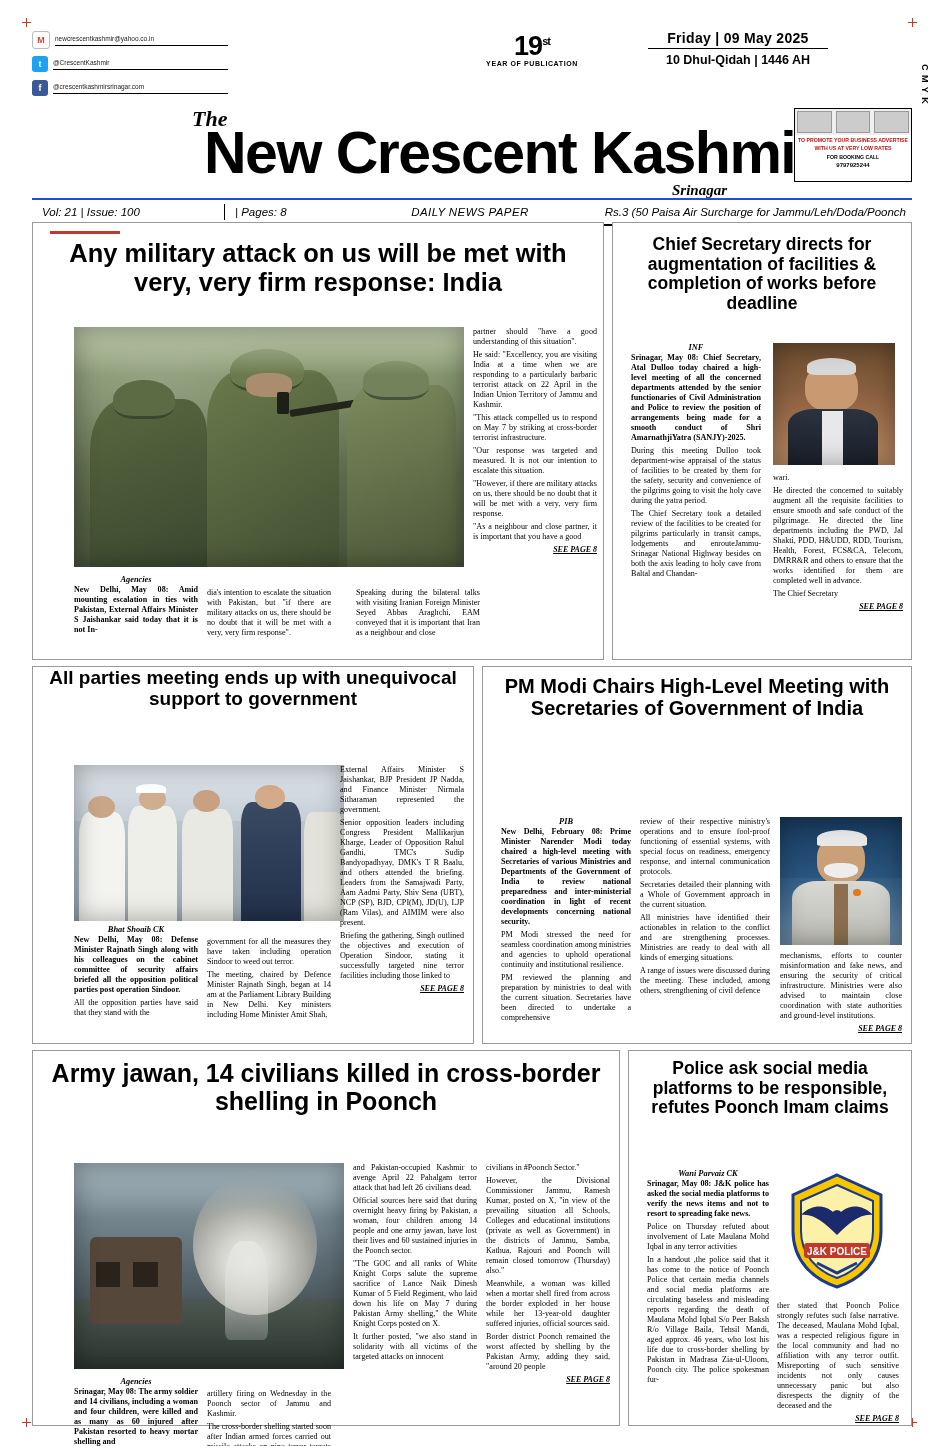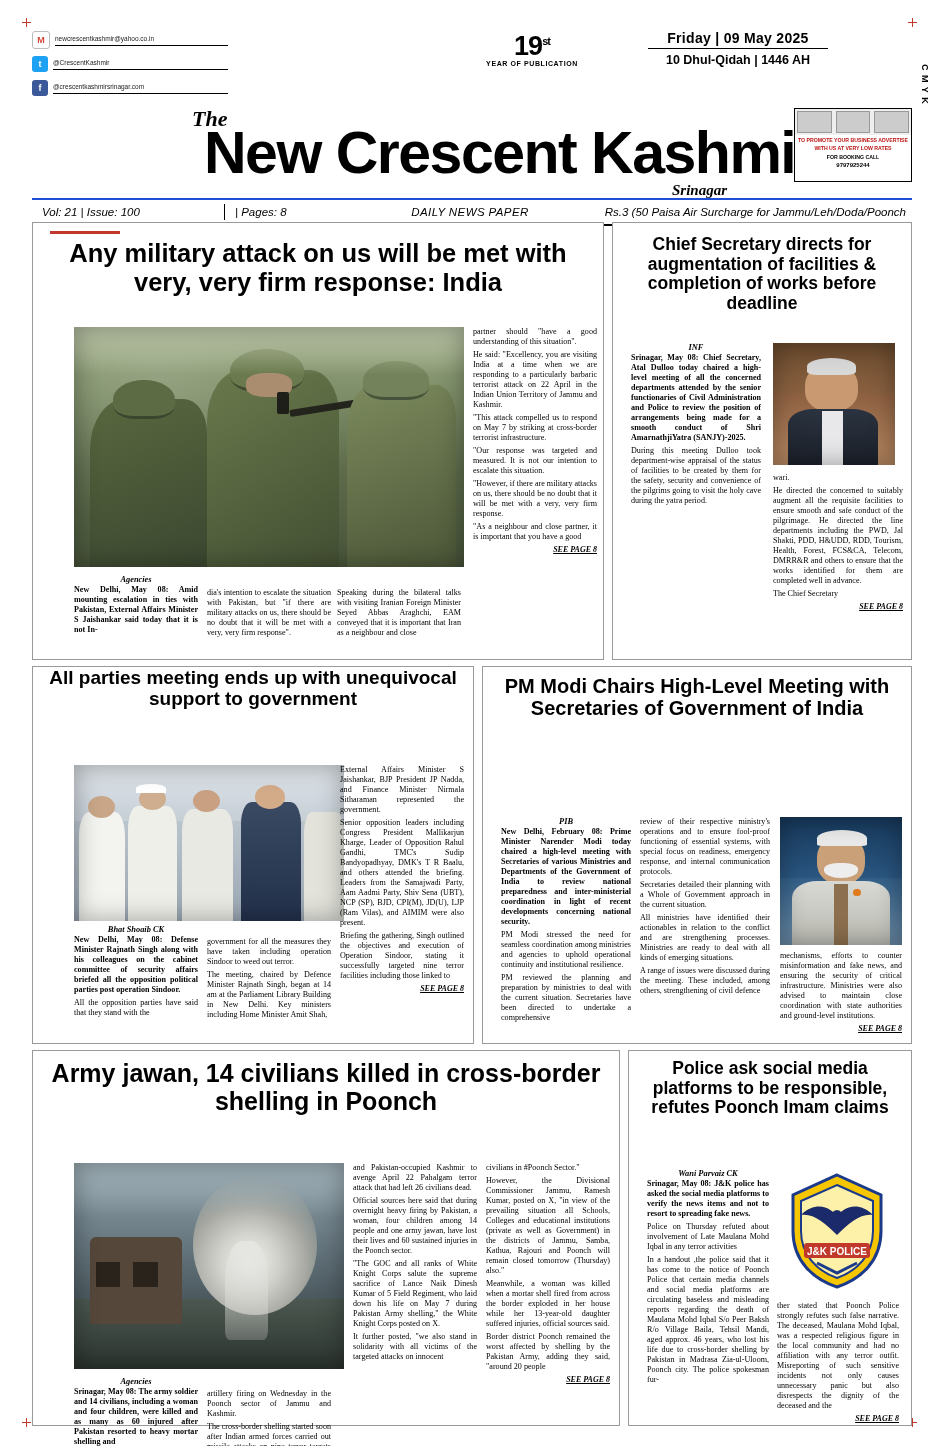--- a/index.html
+++ b/index.html
@@ -190,21 +190,21 @@
       <div class="byline">Agencies</div>
       <div class="bodytxt">
           <p><span class="leadcity">New Delhi, May 08: Amid mounting escalation in ties with Pakistan, External Affairs Minister S Jaishankar said today that it is not In-</span></p>
         </div>
     </div>
     <div style="position:absolute;left:174px;top:365px;width:124px;">
       <div class="bodytxt">
           <p>dia's intention to escalate the situation with Pakistan, but "if there are military attacks on us, there should be no doubt that it will be met with a very, very firm response".</p>
         </div>
     </div>
-    <div style="position:absolute;left:304px;top:365px;width:124px;">
+    <div style="position:absolute;left:323px;top:365px;width:124px;">
       <div class="bodytxt">
           <p>Speaking during the bilateral talks with visiting Iranian Foreign Minister Seyed Abbas Araghchi, EAM conveyed that it is important that Iran as a neighbour and close</p>
         </div>
     </div>
     <div style="position:absolute;left:440px;top:104px;width:124px;">
       <div class="bodytxt">
         <p>partner should "have a good understanding of this situation".</p>
         <p>He said: "Excellency, you are visiting India at a time when we are responding to a particularly barbaric terrorist attack on 22 April in the Indian Union Territory of Jammu and Kashmir.</p>
         <p>"This attack compelled us to respond on May 7 by striking at cross-border terrorist infrastructure.</p>
         <p>"Our response was targeted and measured. It is not our intention to escalate this situation.</p>
@@ -225,20 +225,21 @@
       <div style="position:absolute;left:12%;top:54%;width:74%;height:46%;background:linear-gradient(180deg,#2b3340,#1b2029);border-radius:28% 28% 0 0;"></div>
       <div style="position:absolute;left:40%;top:56%;width:17%;height:44%;background:#e8e8ea;"></div>
       <div class="vign"></div>
     </div>
 
     <div style="position:absolute;left:18px;top:120px;width:130px;">
       <div class="byline">INF</div>
       <div class="bodytxt">
         <p><span class="leadcity">Srinagar, May 08: Chief Secretary, Atal Dulloo today chaired a high-level meeting of all the concerned departments attended by the senior functionaries of Civil Administration and Police to review the position of arrangements being made for a smooth conduct of Shri AmarnathjiYatra (SANJY)-2025.</span></p>
         <p>During this meeting Dulloo took department-wise appraisal of the status of facilities to be created by them for the safety, security and convenience of the pilgrims going to visit the holy cave during the yatra period.</p>
+        <p>The Chief Secretary took a detailed review of the facilities to be created for pilgrims particularly in transit camps, lodgements and enrouteJammu-Srinagar National Highway besides on both the axis leading to holy cave from Baltal and Chandan-</p>
       </div>
     </div>
 
     <div style="position:absolute;left:160px;top:250px;width:130px;">
       <div class="bodytxt">
         <p>wari.</p>
         <p>He directed the concerned to suitably augment all the requisite facilities to ensure smooth and safe conduct of the pilgrimage. He directed the line departments including the PWD, Jal Shakti, PDD, H&amp;UDD, RDD, Tourism, Health, Forest, FCS&amp;CA, Telecom, DMRR&amp;R and others to ensure that the works identified for them are completed well in advance.</p>
         <p>The Chief Secretary</p>
       </div>
       <div class="seepage">SEE PAGE 8</div>

